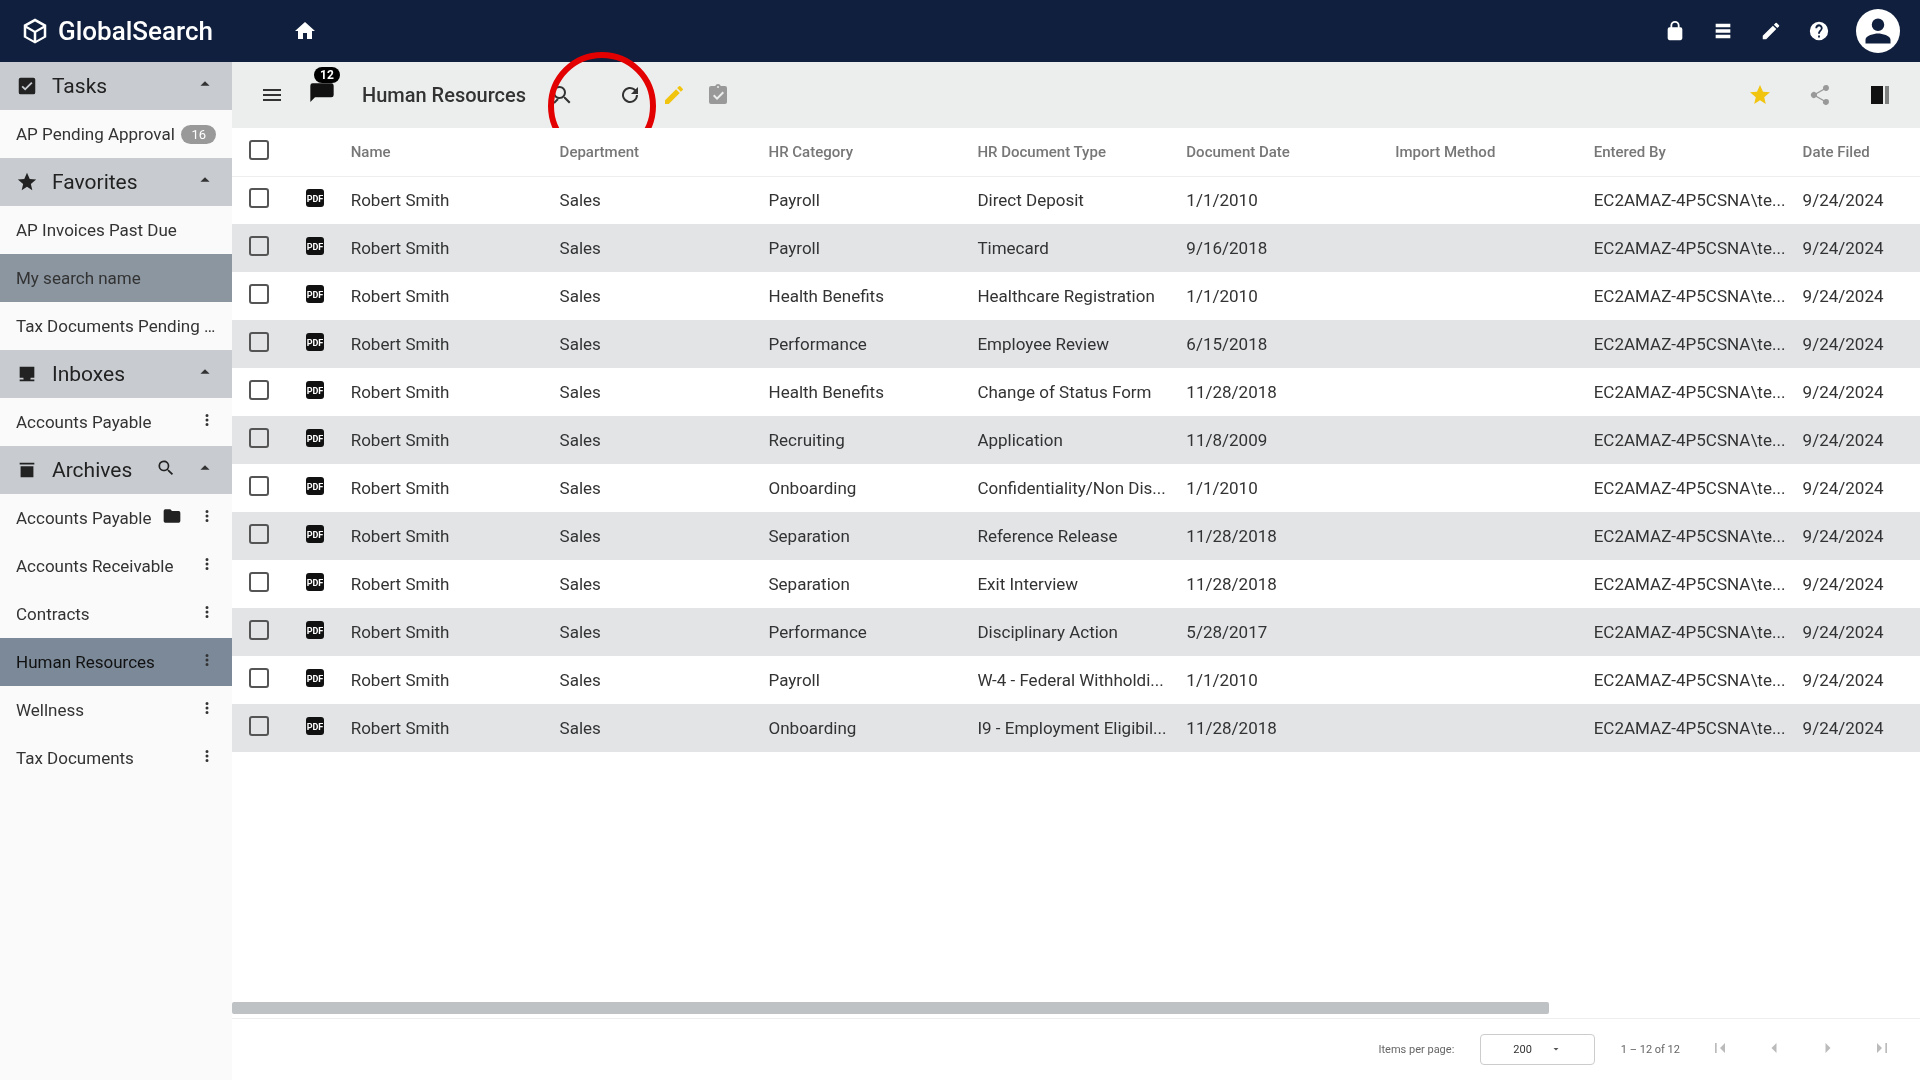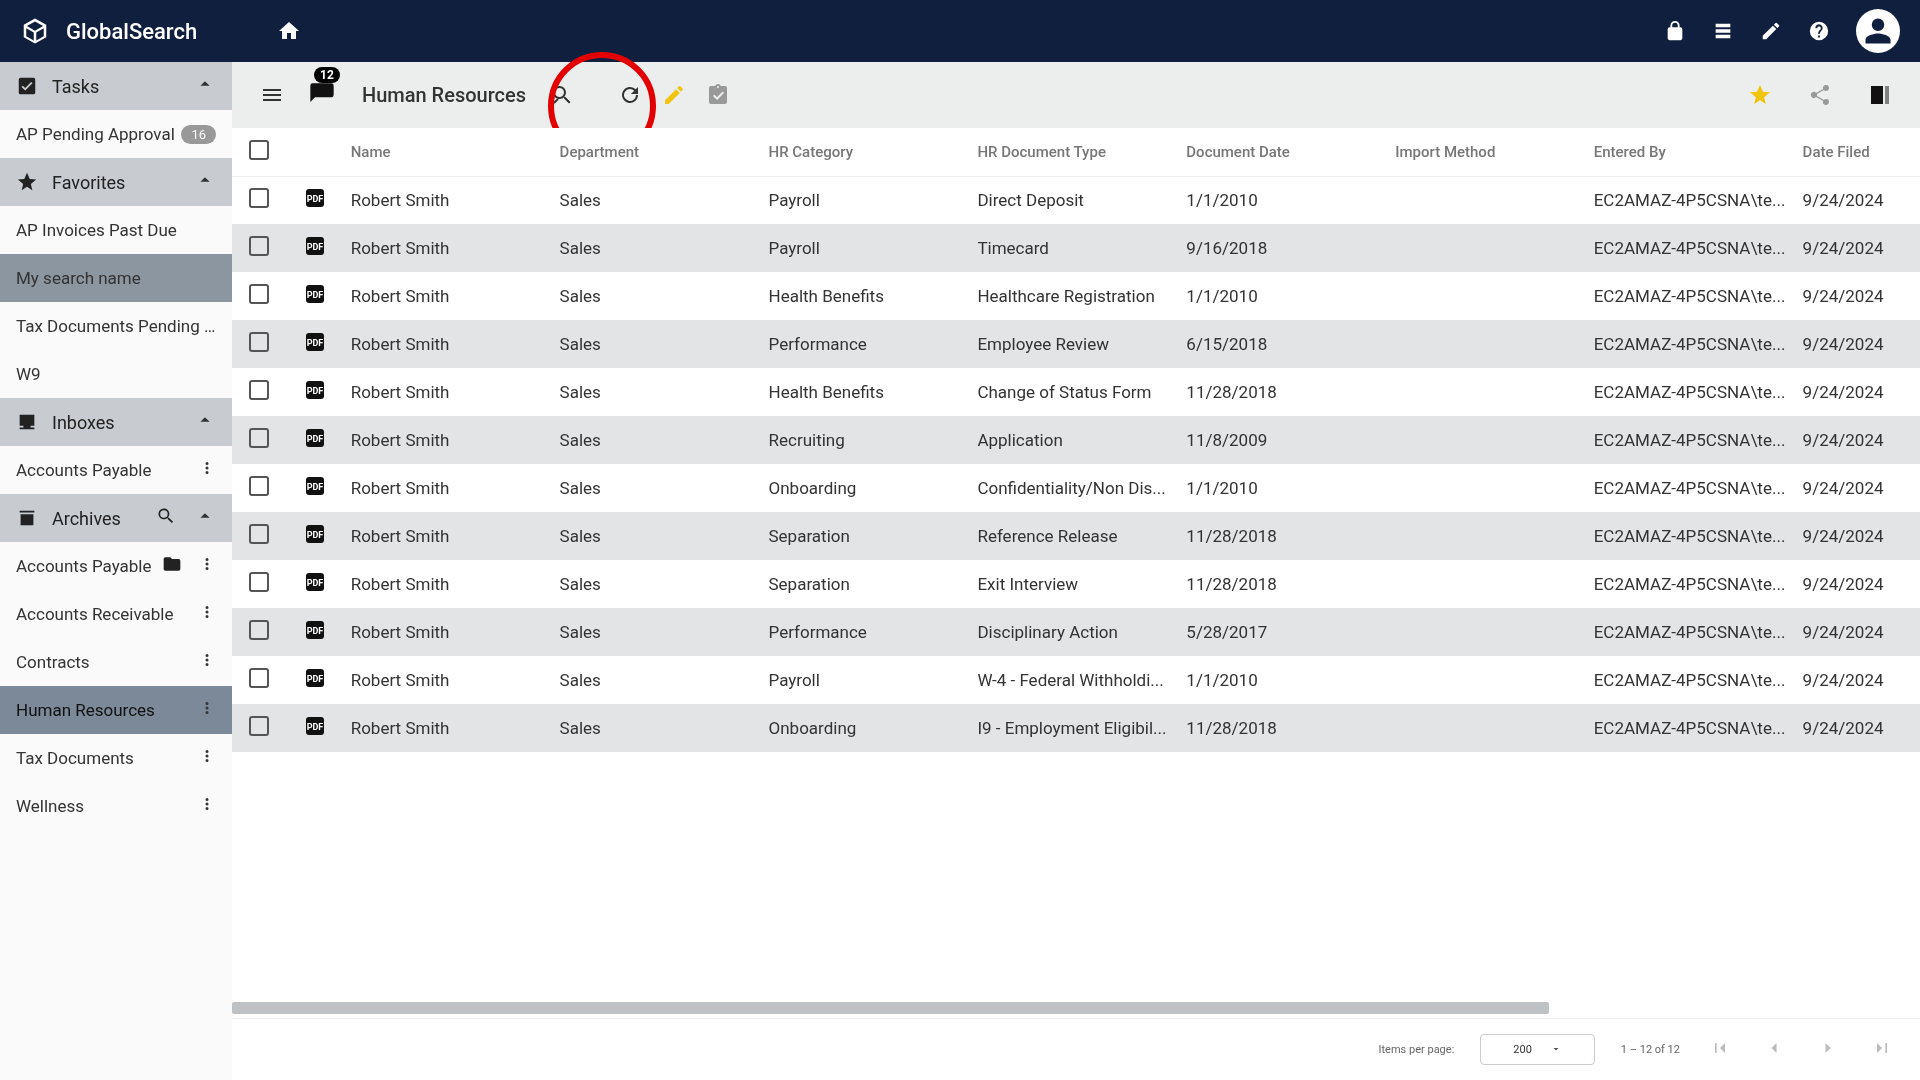--- a/index.html
+++ b/index.html
@@ -1,31 +1,31 @@
 <!DOCTYPE html>
 <html><head>
 <meta charset="utf-8">
 <style>
 *{box-sizing:border-box;margin:0;padding:0;font-family:Roboto,Arial,sans-serif}
 body{width:1920px;height:1080px;overflow:hidden;background:#fafafa;color:#333;font-size:17px}
 .topbar{height:62px;background:#0f1f3d;display:flex;align-items:center;padding:0 20px;color:#fff}
-.logo{display:flex;align-items:center;font-size:22px;font-weight:500;gap:16px}
+.logo{display:flex;align-items:center;font-size:26px;font-weight:500;gap:8px}
 .logo-icon{width:30px;height:30px;display:flex;align-items:center;justify-content:center}
 .logo-icon svg{width:30px;height:30px}
 .home-btn{margin-left:80px;display:flex;align-items:center;cursor:pointer}
 .topbar-right{margin-left:auto;display:flex;align-items:center;gap:26px}
 .topbar-right .ticon{cursor:pointer;display:flex;align-items:center;justify-content:center}
 .avatar{width:44px;height:44px;border-radius:50%;background:#fff;display:flex;align-items:center;justify-content:center}
 .avatar svg{width:30px;height:30px;fill:#0f1f3d}
 
 .container{display:flex;height:calc(100% - 62px)}
 .sidebar{width:232px;background:#fafafa;overflow-y:auto;display:flex;flex-direction:column}
 .section-header{height:48px;background:#c8ccd0;display:flex;align-items:center;padding:0 16px;cursor:pointer}
 .section-header .sec-icon{margin-right:14px;display:flex}
-.section-header .sec-title{flex:1;font-size:18px;color:#222}
+.section-header .sec-title{flex:1;font-size:21px;color:#222}
 .section-header .chevron{cursor:pointer}
 .section-header .srch{margin-right:18px;cursor:pointer}
 
 .sidebar-item{height:48px;display:flex;align-items:center;padding:0 16px;cursor:pointer;font-size:17px;color:#333}
 .sidebar-item.sel{background:#7b8998;color:#111}
 .sidebar-item.sel2{background:#8b96a1}
 .sidebar-item .item-label{flex:1;white-space:nowrap;overflow:hidden;text-overflow:ellipsis}
 .sidebar-item .badge{background:#999;color:#fff;border-radius:12px;font-size:13px;font-weight:normal;padding:2px 10px}
 .sidebar-item .more{margin-left:8px;cursor:pointer}
 .sidebar-item .fold{margin-right:8px}
@@ -148,23 +148,20 @@
     </div>
     <div class="sidebar-item">
         <span class="item-label">AP Invoices Past Due</span>
       </div>
     <div class="sidebar-item sel2">
         <span class="item-label">My search name</span>
       </div>
     <div class="sidebar-item">
         <span class="item-label">Tax Documents Pending Inde...</span>
       </div>
-    <div class="sidebar-item">
-        <span class="item-label">W9</span>
-      </div>
 
     <div class="section-header">
       <span class="sec-icon">
           <svg width="22" height="22" viewBox="0 0 24 24">
             <path fill="#222" d="M4 4h16v12h-4a4 4 0 0 1-8 0H4V4zm0 14h16v2H4v-2z"></path>
           </svg>
         </span>
       <span class="sec-title">Inboxes</span>
       <span class="chevron"><svg width="22" height="22" viewBox="0 0 24 24">
             <path fill="#333" d="M7 14l5-5 5 5z"></path>
@@ -213,27 +210,27 @@
               <path fill="#333" d="M12 8a2 2 0 1 1 2-2 2 2 0 0 1-2 2zm0 2a2 2 0 1 1-2 2 2 2 0 0 1 2-2zm0 6a2 2 0 1 1-2 2 2 2 0 0 1 2-2z"></path>
             </svg></span>
         </div>
         <div class="sidebar-item sel">
           <span class="item-label">Human Resources</span>
           <span class="more"><svg width="18" height="18" viewBox="0 0 24 24">
               <path fill="#333" d="M12 8a2 2 0 1 1 2-2 2 2 0 0 1-2 2zm0 2a2 2 0 1 1-2 2 2 2 0 0 1 2-2zm0 6a2 2 0 1 1-2 2 2 2 0 0 1 2-2z"></path>
             </svg></span>
         </div>
         <div class="sidebar-item">
-          <span class="item-label">Tax Documents</span>
+          <span class="item-label">Wellness</span>
           <span class="more"><svg width="18" height="18" viewBox="0 0 24 24">
               <path fill="#333" d="M12 8a2 2 0 1 1 2-2 2 2 0 0 1-2 2zm0 2a2 2 0 1 1-2 2 2 2 0 0 1 2-2zm0 6a2 2 0 1 1-2 2 2 2 0 0 1 2-2z"></path>
             </svg></span>
         </div>
         <div class="sidebar-item">
-          <span class="item-label">Wellness</span>
+          <span class="item-label">Tax Documents</span>
           <span class="more"><svg width="18" height="18" viewBox="0 0 24 24">
               <path fill="#333" d="M12 8a2 2 0 1 1 2-2 2 2 0 0 1-2 2zm0 2a2 2 0 1 1-2 2 2 2 0 0 1 2-2zm0 6a2 2 0 1 1-2 2 2 2 0 0 1 2-2z"></path>
             </svg></span>
         </div>
       </div>
   </div>
 
   <div class="main">
     <div class="toolbar">
       <div class="tbtn">

